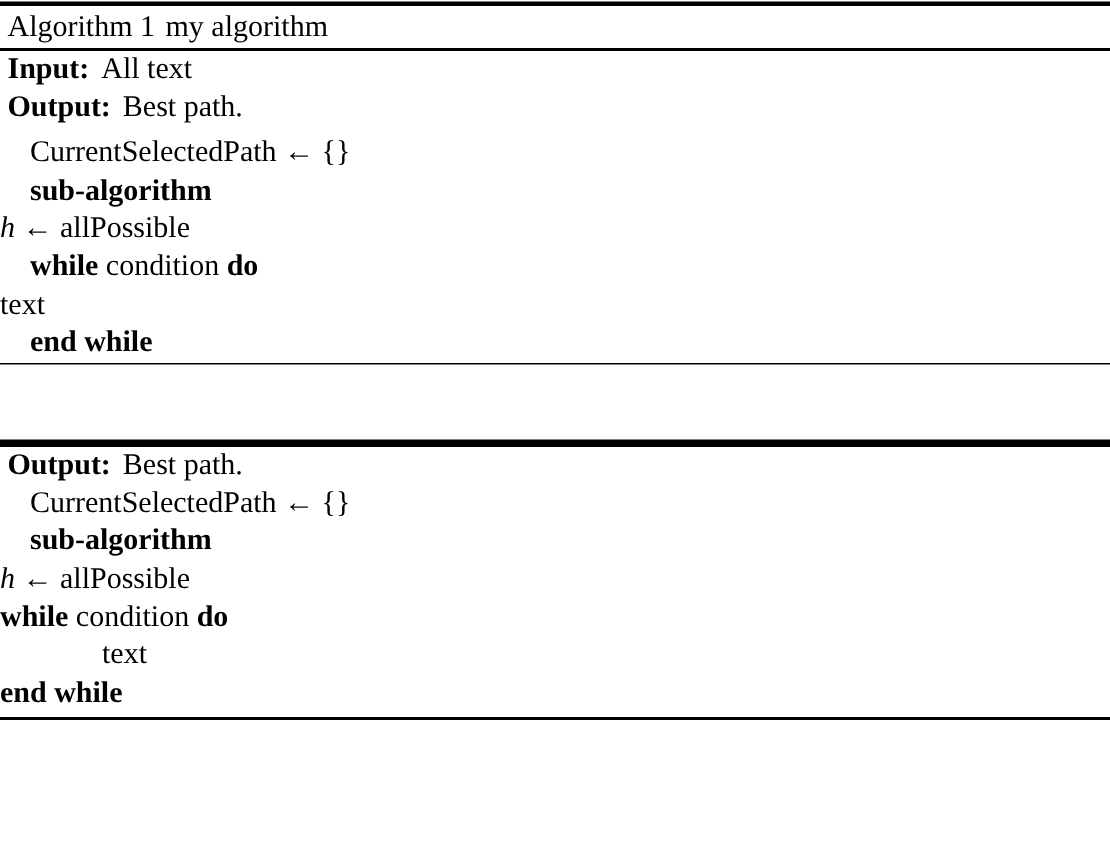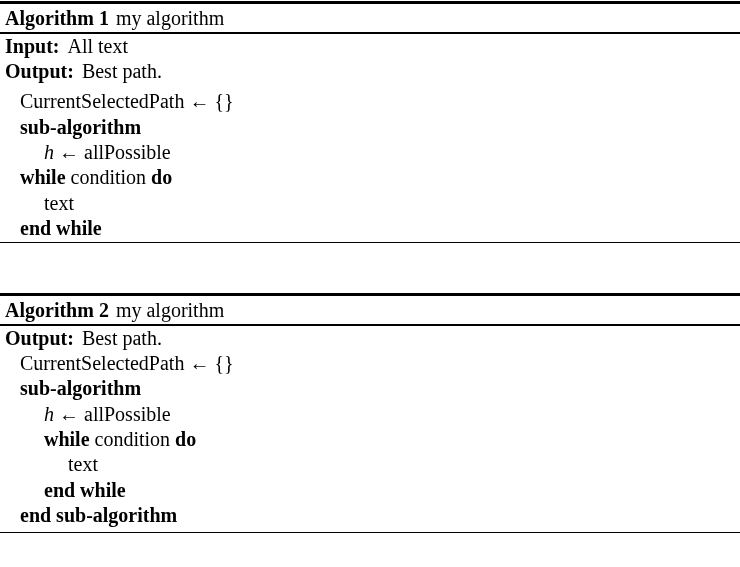--- a/index.html
+++ b/index.html
@@ -36,21 +36,21 @@
     height: 1.5px;
     background: #000000;
   }
   .caption {
     height: 28px;
     line-height: 28px;
     padding-left: 5px;
     white-space: nowrap;
   }
   .caption .cap-label {
-    font-weight: bold;
+    font-weight: normal;
     margin-right: 7px;
   }
   .io-line {
     height: 25.4px;
     line-height: 25.4px;
     padding-left: 5px;
     white-space: nowrap;
   }
   .io-label {
     font-weight: bold;
@@ -58,21 +58,21 @@
   }
   .body { }
   #algo-1 .body { padding-top: 5px; }
   #algo-2 .body { padding-bottom: 3px; }
   .code-line {
     height: 25.4px;
     line-height: 25.4px;
     white-space: nowrap;
   }
   .ind1 { padding-left: 20px; }
-  .ind2 { padding-left: 44px; }
+  .ind2 { }
   .ind3 { padding-left: 68px; }
   .bold { font-weight: bold; margin-top: 34px; }
   .italic { font-style: italic; }
 </style>
 </head>
 <body style="background: rgb(255, 255, 255); color: rgb(0, 0, 0);">
 
 <div class="algo" id="algo-1">
   <div class="rule-top" style="background: rgb(0, 0, 0);"></div>
   <div class="caption">
@@ -91,30 +91,26 @@
       <div class="code-line ind2"><span class="italic">h</span><span> ← allPossible</span></div>
       <div class="code-line ind1"><span class="bold">while</span><span> condition </span><span class="bold">do</span></div>
       <div class="code-line ind2"><span>text</span></div>
       <div class="code-line ind1"><span class="bold">end while</span></div>
     </div>
   <div class="rule-bottom" style="background: rgb(0, 0, 0);"></div>
 </div>
 
 <div class="algo" id="algo-2">
   <div class="rule-top" style="background: rgb(0, 0, 0);"></div>
-  <div class="caption">
-    <span class="cap-label">Algorithm 2</span><span>my algorithm</span>
-  </div>
   <div class="rule-mid" style="background: rgb(0, 0, 0);"></div>
   <div class="io-line">
     <span class="io-label">Output:</span><span>Best path.</span>
   </div>
   <div class="body">
       <div class="code-line ind1"><span>CurrentSelectedPath ← {}</span></div>
       <div class="code-line ind1"><span class="bold">sub-algorithm</span></div>
       <div class="code-line ind2"><span class="italic">h</span><span> ← allPossible</span></div>
       <div class="code-line ind2"><span class="bold">while</span><span> condition </span><span class="bold">do</span></div>
       <div class="code-line ind3"><span>text</span></div>
       <div class="code-line ind2"><span class="bold">end while</span></div>
-      <div class="code-line ind1"><span class="bold">end sub-algorithm</span></div>
     </div>
   <div class="rule-bottom" style="background: rgb(0, 0, 0);"></div>
 </div>
 
 </body></html>

